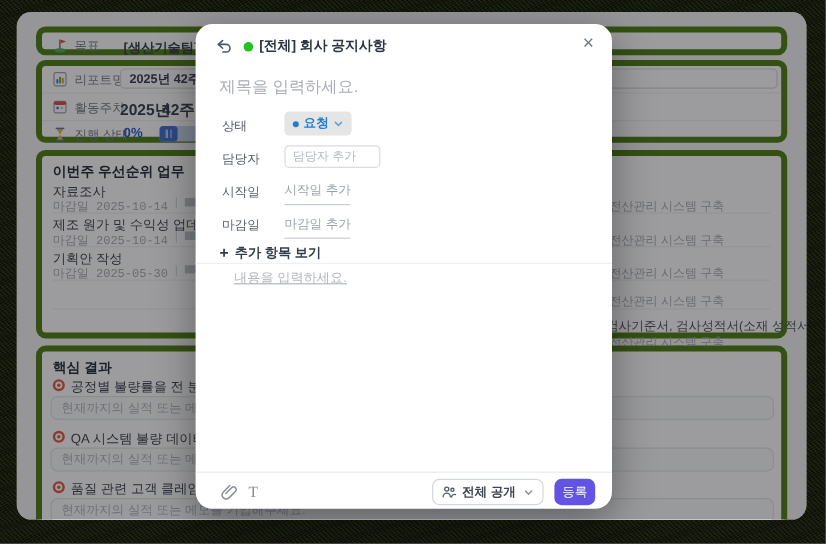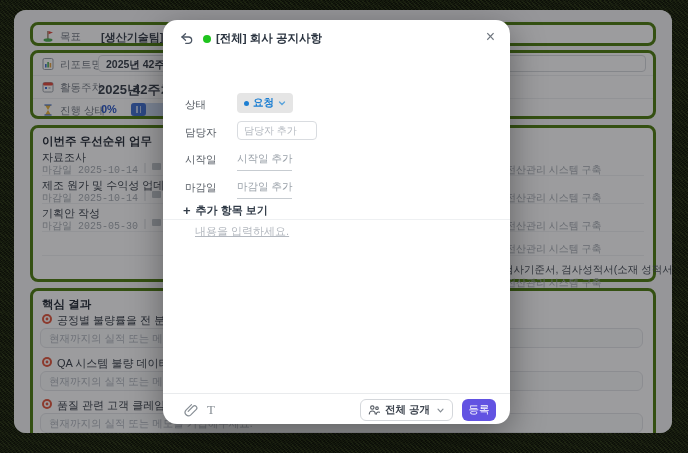--- a/index.html
+++ b/index.html
@@ -11,21 +11,21 @@
       repeating-linear-gradient(-31deg, rgba(70,90,40,.14) 0 1px, transparent 1px 2px),
       #0d1009;
   }
   #app{position:relative;width:688px;height:453px;}
 
   
   .page{
     position:absolute;left:14px;top:10px;width:658px;height:423px;
     background:#f4f5f6;border-radius:12px;overflow:hidden;
   }
-  .card{position:absolute;background:#fff;border:3px solid #4d7c0f;border-radius:8px;box-sizing:border-box;}
+  .card{position:absolute;background:#fff;border:5px solid #4d7c0f;border-radius:8px;box-sizing:border-box;}
   .card-goal{left:16px;top:12px;width:626px;height:24px;}
   .card-info{left:16px;top:40px;width:626px;height:69px;}
   .info-row{position:relative;height:22px;border-bottom:1px solid #eef0f2;}
   .info-row:last-child{border-bottom:none;}
   .row-icon{position:absolute;left:8px;top:4px;width:14px;height:14px;}
   .row-label{position:absolute;left:27px;top:5px;font-size:10.5px;color:#757c85;}
   .goal-value{position:absolute;left:68px;top:5px;font-size:11px;font-weight:bold;color:#353d48;white-space:nowrap;}
   .report-box{
     position:absolute;left:65px;top:2px;width:548px;height:17px;
     background:#fff;border:1px solid #d6d9dd;border-radius:4px;
@@ -247,20 +247,21 @@
     <span class="m-back">
       <svg width="16" height="16" viewBox="0 0 16 16" fill="none" stroke="#4b5563" stroke-width="1.3" stroke-linecap="round" stroke-linejoin="round">
         <path d="M6.5 2.8 L3 6 L6.5 9.2"></path>
         <path d="M3 6 H9.5 a3.2 3.2 0 0 1 0 6.4 H6.8"></path>
       </svg>
     </span>
     <span class="m-dot"></span>
     <span class="m-title">[전체] 회사 공지사항</span>
     <span class="m-close">×</span>
 
+    <div class="m-subject">제목을 입력하세요.</div>
 
     <span class="f-label" style="top:78px;">상태</span>
     <span class="badge" style="top:73px;">
       <span class="bdot"></span>
       <span class="btxt">요청</span>
       <svg width="8" height="8" viewBox="0 0 8 8" fill="none" stroke="#5ba4dc" stroke-width="1.3" stroke-linecap="round">
           <path d="M1.5 3 L4 5.5 L6.5 3"></path>
         </svg>
     </span>
 

